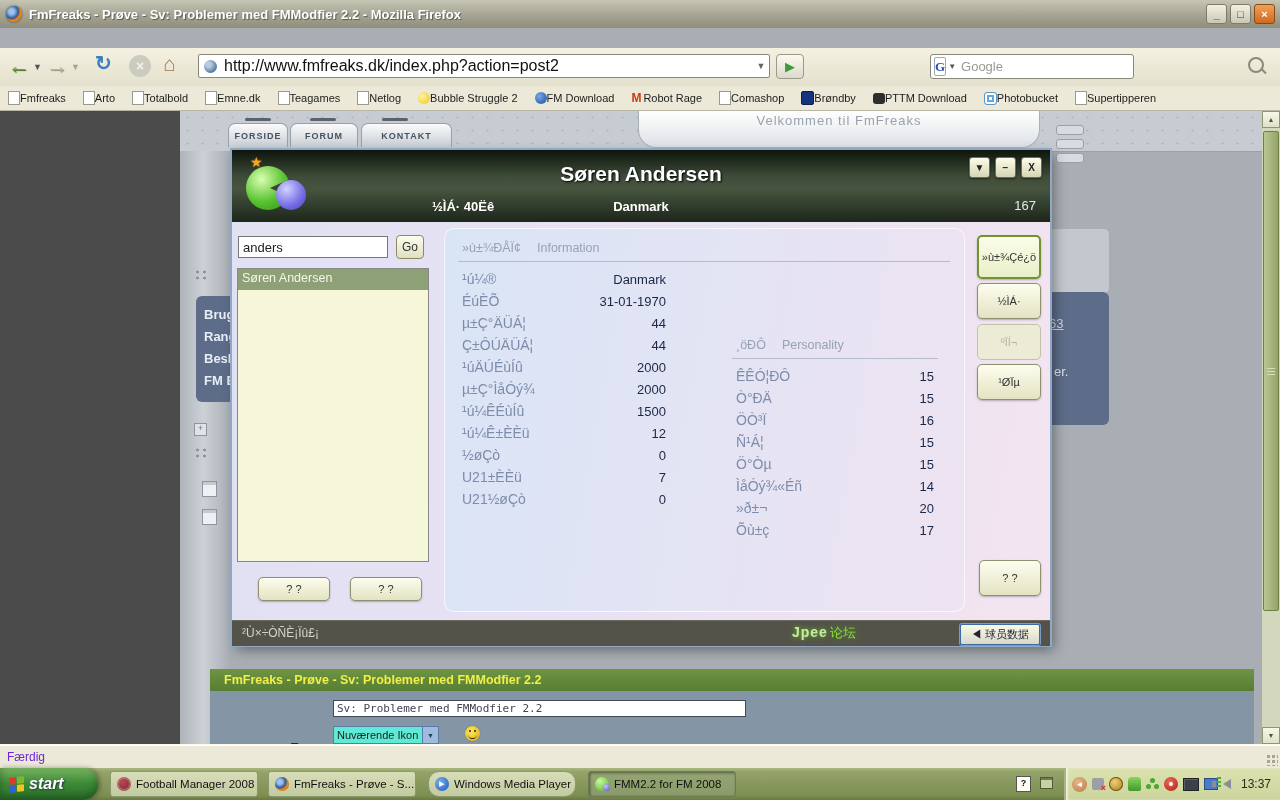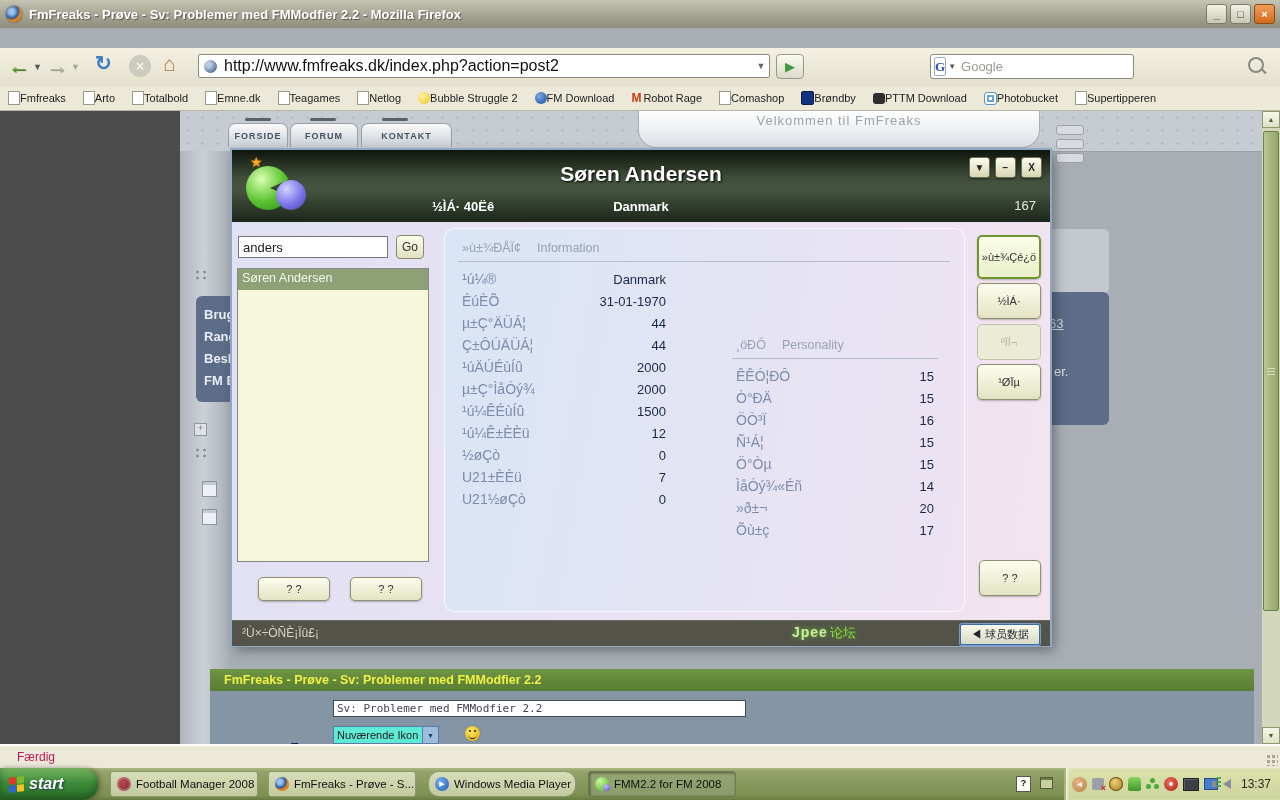--- a/index.html
+++ b/index.html
@@ -200,21 +200,21 @@
   #jpee .lat{color:#cfe6b0;font-weight:bold;letter-spacing:1px;text-shadow:0 0 5px #6abf2c,0 0 2px #3a7a10;}
   #jpee .cn{color:#8ae03a;font-size:13px;margin-left:2px;text-shadow:0 0 6px #4f9a1a;}
   #fmm-back{position:absolute;right:10px;top:3px;width:78px;height:19px;font-size:11px;
     background:linear-gradient(180deg,#fafae8,#d8d8c8);border:1px solid #3a6aa8;
     box-shadow:0 0 0 1px #7a9ac8;border-radius:2px;color:#223;
     display:flex;align-items:center;justify-content:center;white-space:nowrap;overflow:hidden;}
 
   
   #statusbar{position:absolute;left:0;top:744px;width:1280px;height:24px;background:#ece9d8;
     border-top:1px solid #fbfaf2;box-shadow:inset 0 1px 0 #fff;}
-  #status-text{position:absolute;left:17px;top:5px;font-size:12px;color:#be185d;}
+  #status-text{position:absolute;left:7px;top:5px;font-size:12px;color:#6d28d9;}
   #grip{position:absolute;right:2px;bottom:3px;width:12px;height:12px;
     background-image:radial-gradient(#a8a492 1.5px,transparent 2px);background-size:5px 5px;}
 
   
   #taskbar{position:absolute;left:0;top:768px;width:1280px;height:32px;
     background:linear-gradient(180deg,#aab77f 0%,#94a369 12%,#7e8f52 85%,#6a7b42 100%);}
   #start-btn{position:absolute;left:0;top:0;width:98px;height:32px;border-radius:0 15px 15px 0;
     background:linear-gradient(180deg,#77b35f,#3c8a38 48%,#2e7a2d);
     box-shadow:inset 0 -5px 8px rgba(0,0,0,.3), 2px 0 5px rgba(0,0,0,.35);
     display:flex;align-items:center;padding-left:9px;gap:5px;box-sizing:border-box;}

